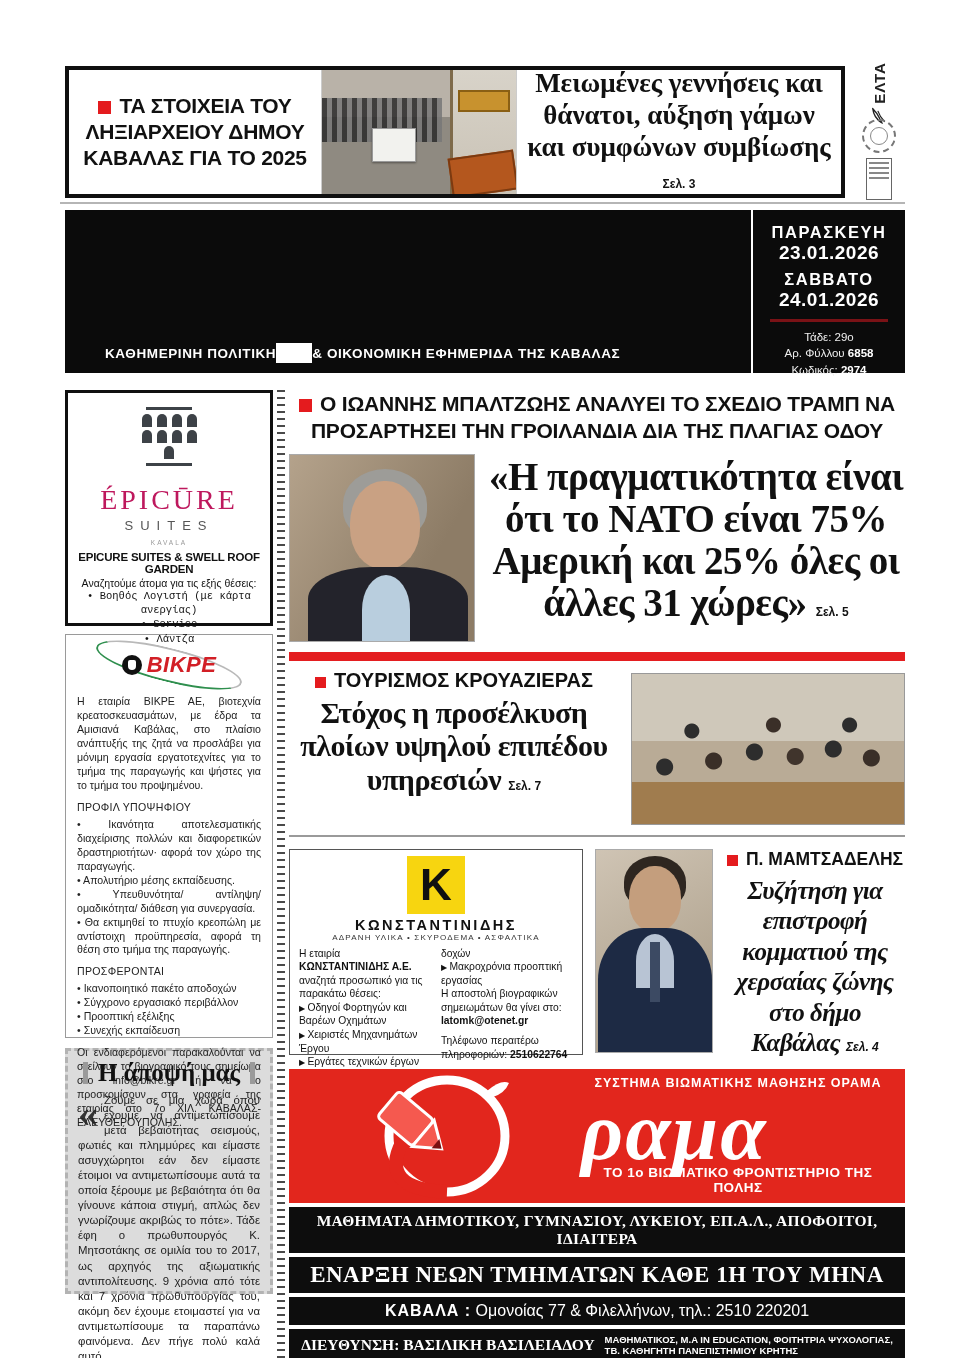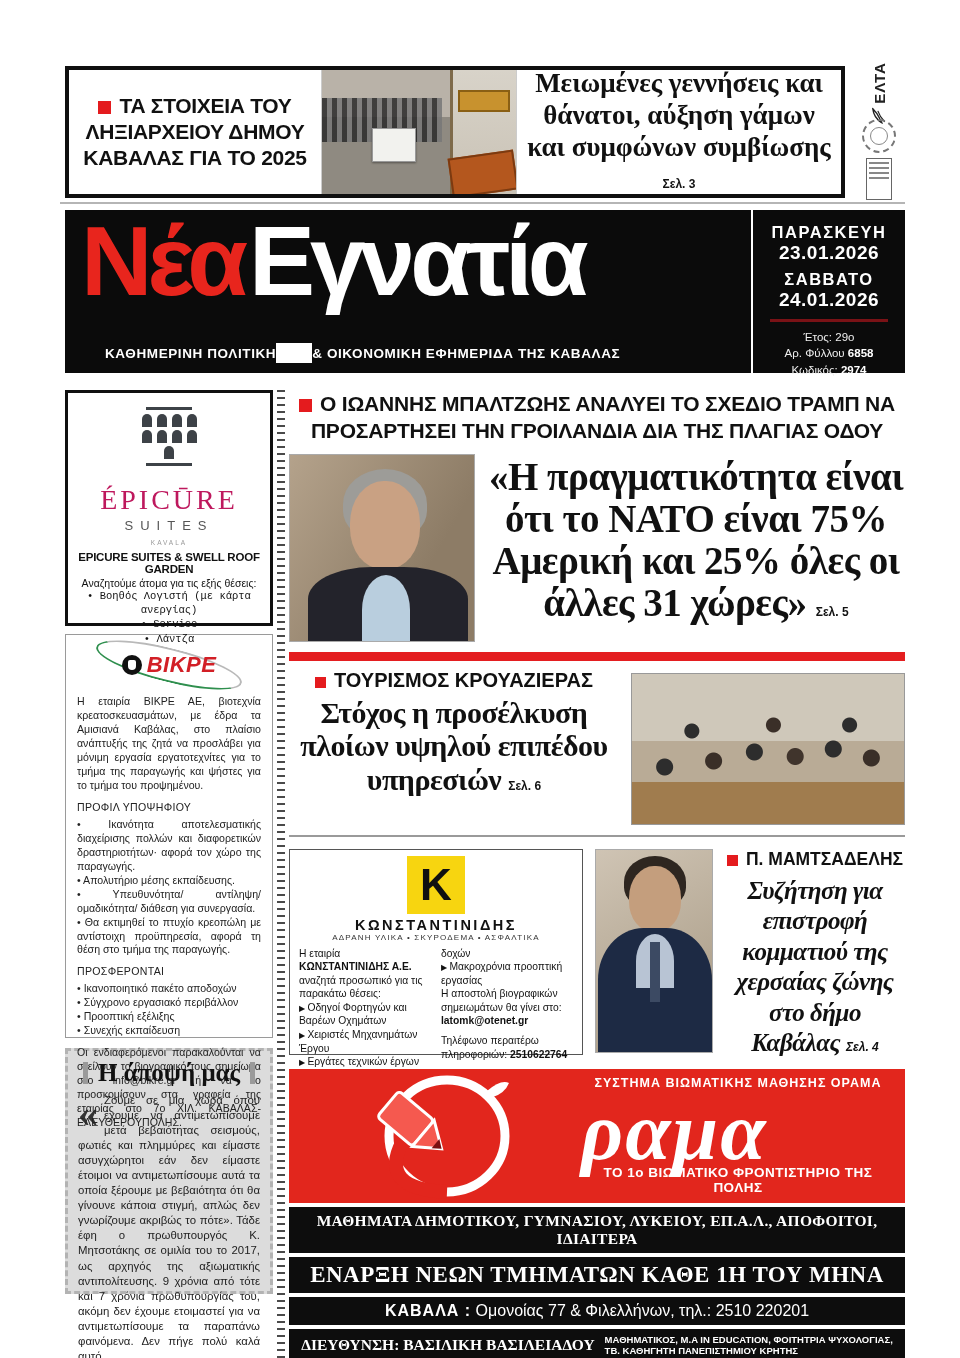--- a/index.html
+++ b/index.html
@@ -201,38 +201,35 @@
     <div class="stampbox">
         <i></i>
         <i></i>
         <i></i>
         <i></i>
       </div>
   </div>
 
   <div class="masthead">
     <div class="mh-left">
-      <div class="mh-logo">
-        <span class="red">Νέα</span><span class="white">Εγνατία</span>
-      </div>
       <div class="mh-tag">
         <span>ΚΑΘΗΜΕΡΙΝΗ ΠΟΛΙΤΙΚΗ</span>
         <span class="mh-square"></span>
         <span>&amp; ΟΙΚΟΝΟΜΙΚΗ ΕΦΗΜΕΡΙΔΑ ΤΗΣ ΚΑΒΑΛΑΣ</span>
       </div>
     </div>
     <div class="mh-divider"></div>
     <div class="mh-right">
       <div class="mh-day">ΠΑΡΑΣΚΕΥΗ</div>
       <div class="mh-date">23.01.2026</div>
       <div class="mh-day">ΣΑΒΒΑΤΟ</div>
       <div class="mh-date">24.01.2026</div>
       <div class="mh-redline"></div>
       <div class="mh-issue">
-        <div>Έτος: 29ο</div>
+        <div>Τάδε: 29ο</div>
         <div><span>Αρ. Φύλλου </span><b>6858</b></div>
         <div><span>Κωδικός: </span><b>2974</b></div>
       </div>
       <div class="mh-price">Τιμή: € 1,00</div>
     </div>
   </div>
 
   <div class="main">
 
     <div class="col-left">
@@ -316,21 +313,21 @@
 
       <div class="red-bar"></div>
 
       <div class="tourism-row">
         <div class="t-left">
           <div class="t-kicker">
             <span class="redsq small"></span><span>ΤΟΥΡΙΣΜΟΣ ΚΡΟΥΑΖΙΕΡΑΣ</span>
           </div>
           <div class="t-head">
             <span>Στόχος η προσέλκυση πλοίων υψηλού επιπέδου υπηρεσιών</span>
-            <span class="pgref">Σελ. 6</span>
+            <span class="pgref">Σελ. 7</span>
           </div>
         </div>
         <div class="ph-crowd"></div>
       </div>
 
       <div class="ads-row">
 
         <div class="konst">
           <div class="k-logo">K</div>
           <div class="k-name">ΚΩΝΣΤΑΝΤΙΝΙΔΗΣ</div>

